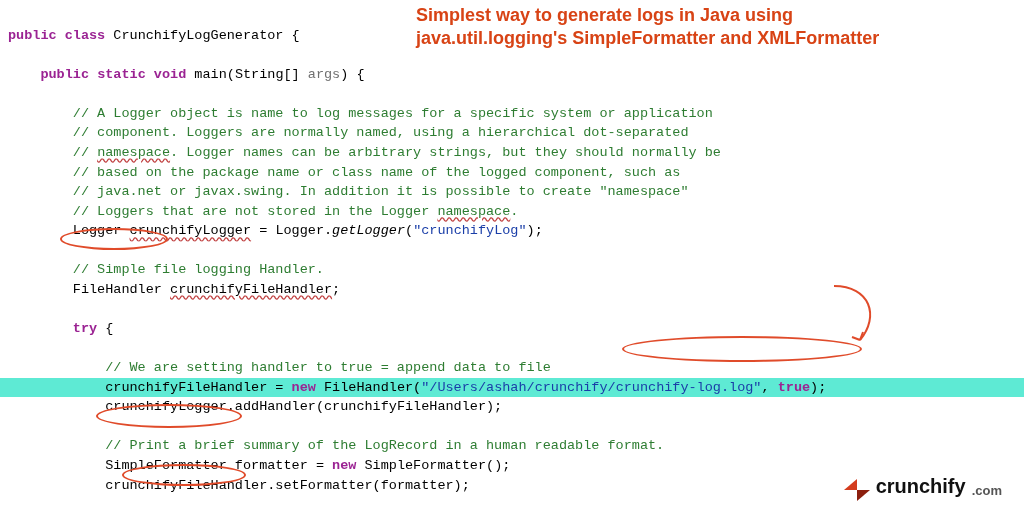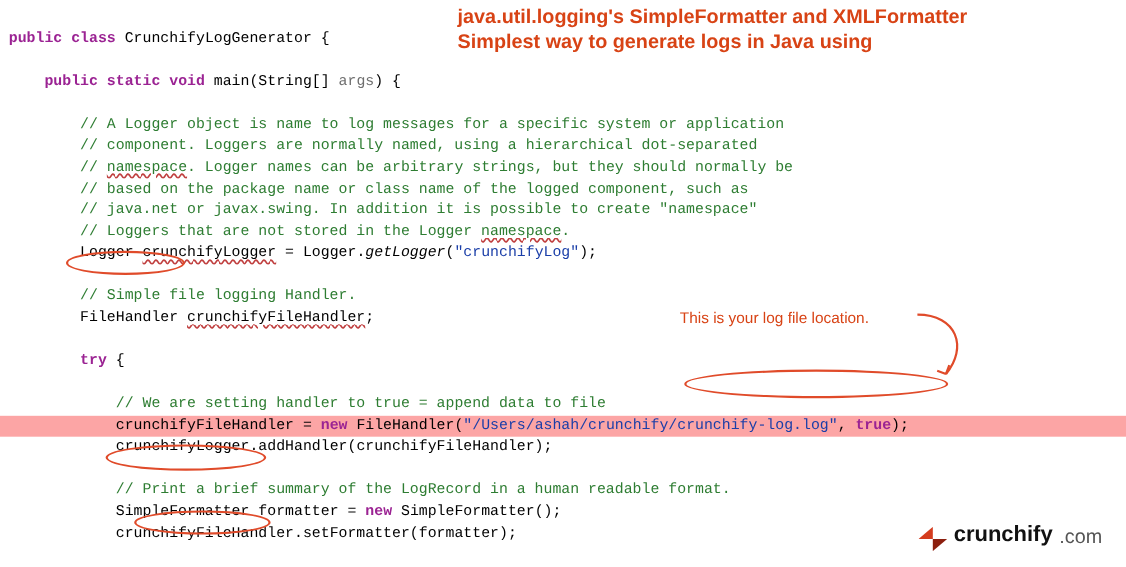--- a/index.html
+++ b/index.html
@@ -24,21 +24,21 @@
   .str   { color: #1a3ea8; }                       
   .bool  { color: #9b2393; font-weight: bold; }    
   .call  { color: #000000; font-style: italic; }   
   .squiggle {
     text-decoration: underline;
     text-decoration-style: wavy;
     text-decoration-color: #c04040;
     text-underline-offset: 2px;
   }
   .highlight-line {
-    background: #fca5a5;
+    background: #5eead4;
     display: inline-block;
     width: 1024px;
     margin-left: -8px;
     padding-left: 8px;
   }
 
   .title-annot {
     position: absolute;
     top: 4px;
     left: 416px;
@@ -64,21 +64,21 @@
     right: 22px;
     bottom: 14px;
     font-family: -apple-system, "Segoe UI", Arial, sans-serif;
     font-weight: 800;
     font-size: 20px;
     color: #111;
     display: flex;
     align-items: flex-end;
     gap: 6px;
   }
-  .logo .dotcom { font-weight: 400; color: #555; font-size: 18px; }
+  .logo .dotcom { font-weight: 700; color: #555; font-size: 13px; }
   .logo-mark svg { display: block; }
 
   .circ {
     position: absolute;
     border: 2px solid #e04b2a;
     border-radius: 50%;
     pointer-events: none;
   }
   .arrow {
     position: absolute;
@@ -113,26 +113,25 @@
             <span class="cmnt">// Print a brief summary of the LogRecord in a human readable format.</span>
             <span>SimpleFormatter</span> <span>formatter</span> = <span class="kw">new</span> <span>SimpleFormatter</span>();
             <span>crunchifyFileHandler</span>.<span>setFormatter</span>(<span>formatter</span>);
 
             
             
             
 </div>
 
 <div class="title-annot">
+  <div>Simplest way to generate logs in Java using</div>
   <div>java.util.logging's SimpleFormatter and XMLFormatter</div>
-  <div>Simplest way to generate logs in Java using</div>
 </div>
 
 <div class="side-annot">
-  <div>This is your log file location.</div>
 </div>
 
 <svg class="arrow" style="top:282px;left:830px;" width="60" height="68">
   <path d="M4 4 C 40 4 50 34 30 58" stroke="#e04b2a" stroke-width="2" fill="none"></path>
   <path d="M30 58 l-8 -3 m8 3 l3 -8" stroke="#e04b2a" stroke-width="2" fill="none"></path>
 </svg>
 
 <div class="circ" style="top:228px;left:60px;width:108px;height:22px;"></div>
 <div class="circ" style="top:336px;left:622px;width:240px;height:26px;"></div>
 <div class="circ" style="top:404px;left:96px;width:146px;height:24px;"></div>

